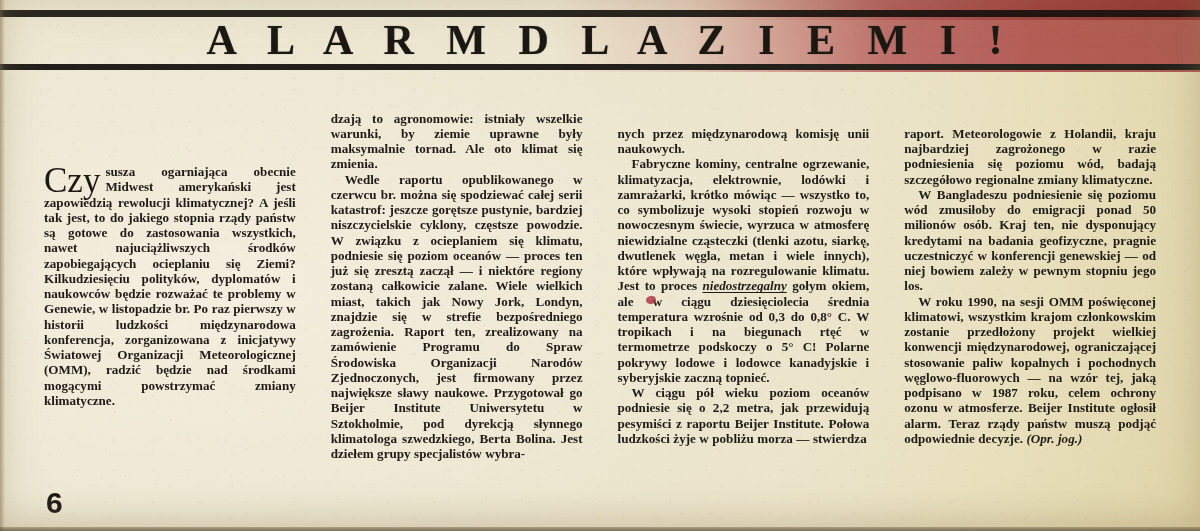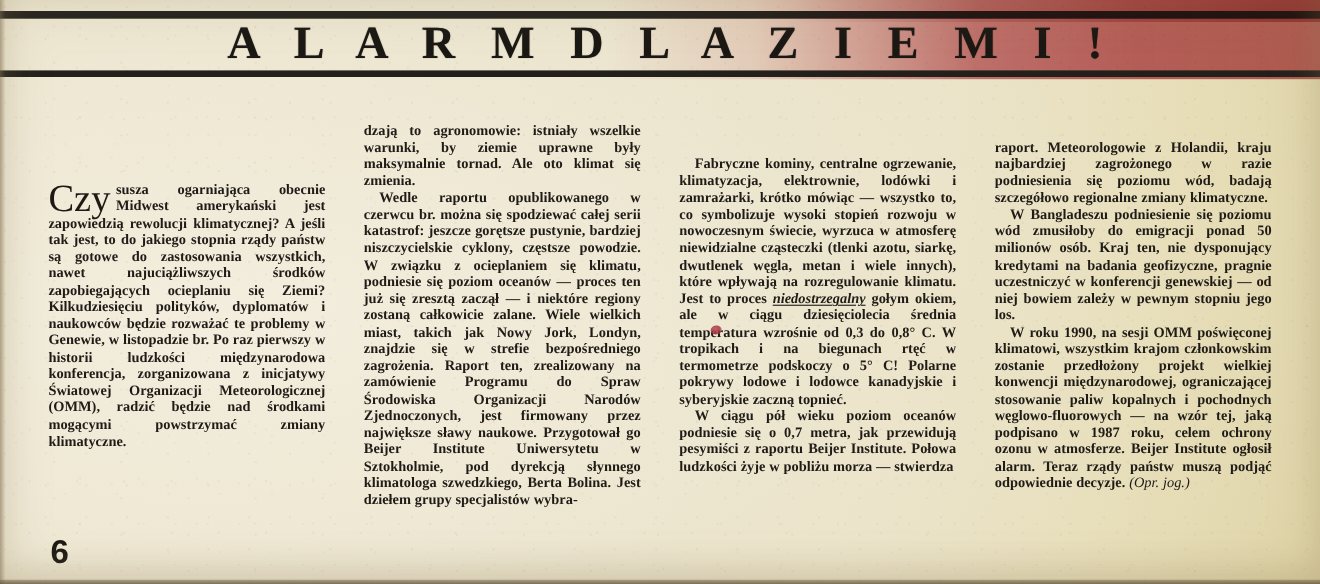--- a/index.html
+++ b/index.html
@@ -81,21 +81,21 @@
   .col:last-child{margin-right:0;}
   .col p{margin:0;}
   .col p.indent{text-indent:14px;}
   .col p + p{margin-top:0;}
   .dropcap{
     float:left;font-size:35px;line-height:27px;
     font-weight:normal;padding:2px 5px 0 0;margin-top:1px;
     font-family:"Liberation Serif", serif;color:#1d1a15;
   }
   .ul{ text-decoration:underline; text-underline-offset:2px;font-style:italic;}
-  .attrib{font-style:italic;font-weight:normal;}
+  .attrib{font-style:italic;font-weight:bold;}
 
   
   .inkblot{
     position:absolute;left:646px;top:296px;width:10px;height:8px;
     border-radius:55% 45% 50% 50%;
     background:radial-gradient(circle at 40% 40%, #b8434f 0%, #a3333f 55%, rgba(163,51,63,.35) 100%);
     opacity:.85;
   }
 
   
@@ -131,22 +131,23 @@
     <div class="col">
       <p><span class="dropcap">Czy</span><span>susza ogarniająca obecnie Midwest amerykański jest zapowiedzią rewolucji klimatycznej? A jeśli tak jest, to do jakiego stopnia rządy państw są gotowe do zastosowania wszystkich, nawet najuciążliwszych środków zapobiegających ocieplaniu się Ziemi? Kilkudziesięciu polityków, dyplomatów i naukowców będzie rozważać te problemy w Genewie, w listopadzie br. Po raz pierwszy w historii ludzkości międzynarodowa konferencja, zorganizowana z inicjatywy Światowej Organizacji Meteorologicznej (OMM), radzić będzie nad środkami mogącymi powstrzymać zmiany klimatyczne.</span></p>
     </div>
 
     <div class="col">
       <p>dzają to agronomowie: istniały wszelkie warunki, by ziemie uprawne były maksymalnie tornad. Ale oto klimat się zmienia.</p>
       <p class="indent">Wedle raportu opublikowanego w czerwcu br. można się spodziewać całej serii katastrof: jeszcze gorętsze pustynie, bardziej niszczycielskie cyklony, częstsze powodzie. W związku z ocieplaniem się klimatu, podniesie się poziom oceanów — proces ten już się zresztą zaczął — i niektóre regiony zostaną całkowicie zalane. Wiele wielkich miast, takich jak Nowy Jork, Londyn, znajdzie się w strefie bezpośredniego zagrożenia. Raport ten, zrealizowany na zamówienie Programu do Spraw Środowiska Organizacji Narodów Zjednoczonych, jest firmowany przez największe sławy naukowe. Przygotował go Beijer Institute Uniwersytetu w Sztokholmie, pod dyrekcją słynnego klimatologa szwedzkiego, Berta Bolina. Jest dziełem grupy specjalistów wybra-</p>
     </div>
 
     <div class="col">
+      <p>nych przez międzynarodową komisję unii naukowych.</p>
       <p class="indent"><span>Fabryczne kominy, centralne ogrzewanie, klimatyzacja, elektrownie, lodówki i zamrażarki, krótko mówiąc — wszystko to, co symbolizuje wysoki stopień rozwoju w nowoczesnym świecie, wyrzuca w atmosferę niewidzialne cząsteczki (tlenki azotu, siarkę, dwutlenek węgla, metan i wiele innych), które wpływają na rozregulowanie klimatu. Jest to proces </span><span class="ul">niedostrzegalny</span><span> gołym okiem, ale w ciągu dziesięciolecia średnia temperatura wzrośnie od 0,3 do 0,8° C. W tropikach i na biegunach rtęć w termometrze podskoczy o 5° C! Polarne pokrywy lodowe i lodowce kanadyjskie i syberyjskie zaczną topnieć.</span></p>
-      <p class="indent">W ciągu pół wieku poziom oceanów podniesie się o 0,7 metra, jak przewidują pesymiści z raportu Beijer Institute. Połowa ludzkości żyje w pobliżu morza — stwierdza</p>
+      <p class="indent">W ciągu pół wieku poziom oceanów podniesie się o 2,2 metra, jak przewidują pesymiści z raportu Beijer Institute. Połowa ludzkości żyje w pobliżu morza — stwierdza</p>
     </div>
 
     <div class="col">
       <p>raport. Meteorologowie z Holandii, kraju najbardziej zagrożonego w razie podniesienia się poziomu wód, badają szczegółowo regionalne zmiany klimatyczne.</p>
       <p class="indent">W Bangladeszu podniesienie się poziomu wód zmusiłoby do emigracji ponad 50 milionów osób. Kraj ten, nie dysponujący kredytami na badania geofizyczne, pragnie uczestniczyć w konferencji genewskiej — od niej bowiem zależy w pewnym stopniu jego los.</p>
       <p class="indent"><span>W roku 1990, na sesji OMM poświęconej klimatowi, wszystkim krajom członkowskim zostanie przedłożony projekt wielkiej konwencji międzynarodowej, ograniczającej stosowanie paliw kopalnych i pochodnych węglowo-fluorowych — na wzór tej, jaką podpisano w 1987 roku, celem ochrony ozonu w atmosferze. Beijer Institute ogłosił alarm. Teraz rządy państw muszą podjąć odpowiednie decyzje. </span><span class="attrib">(Opr. jog.)</span></p>
     </div>
 
   </div>
 

